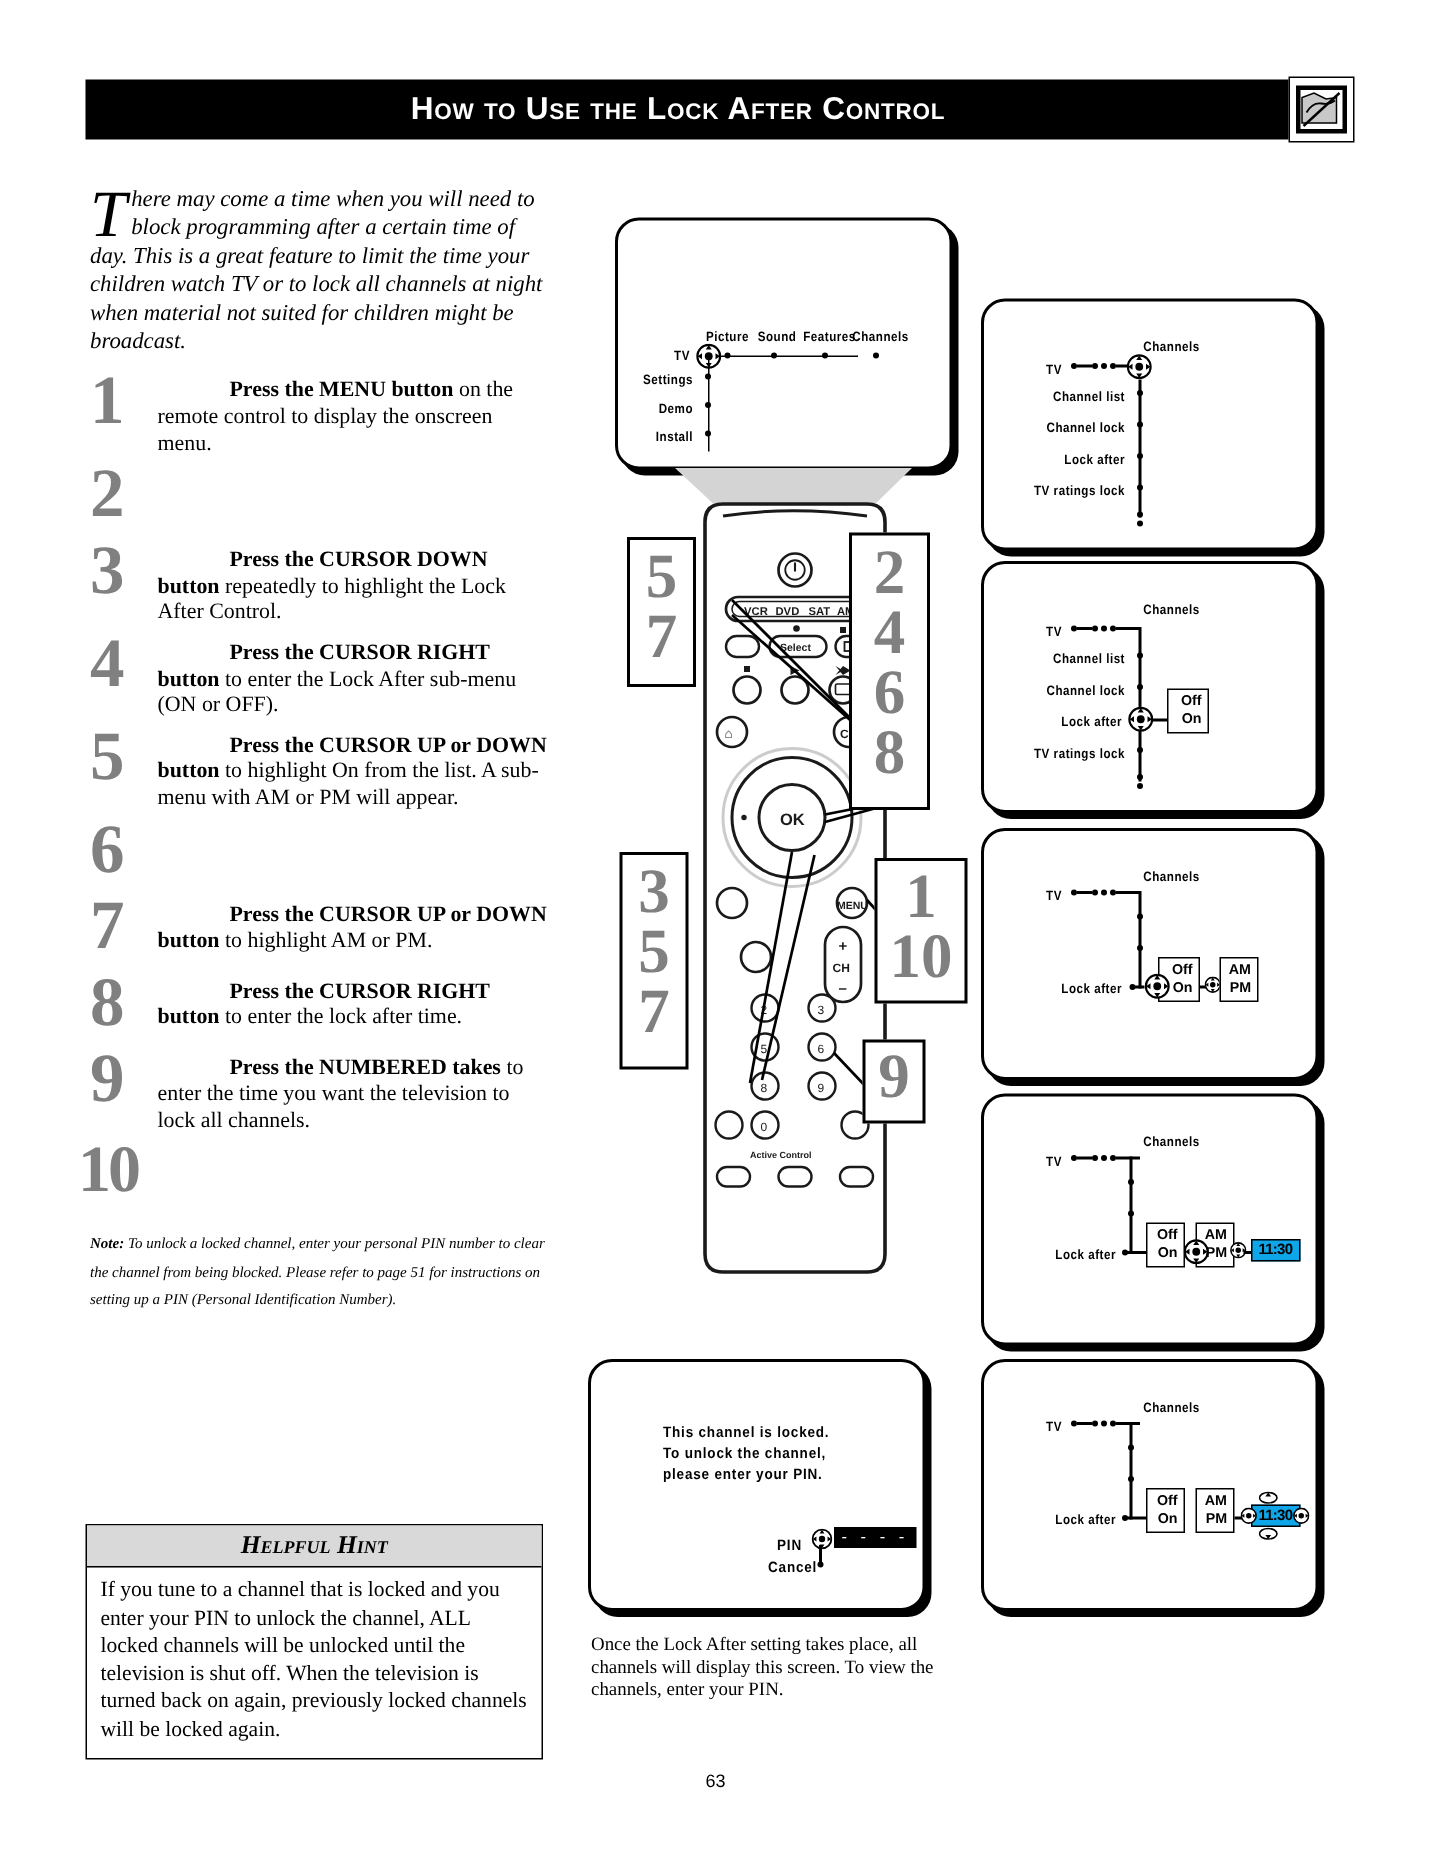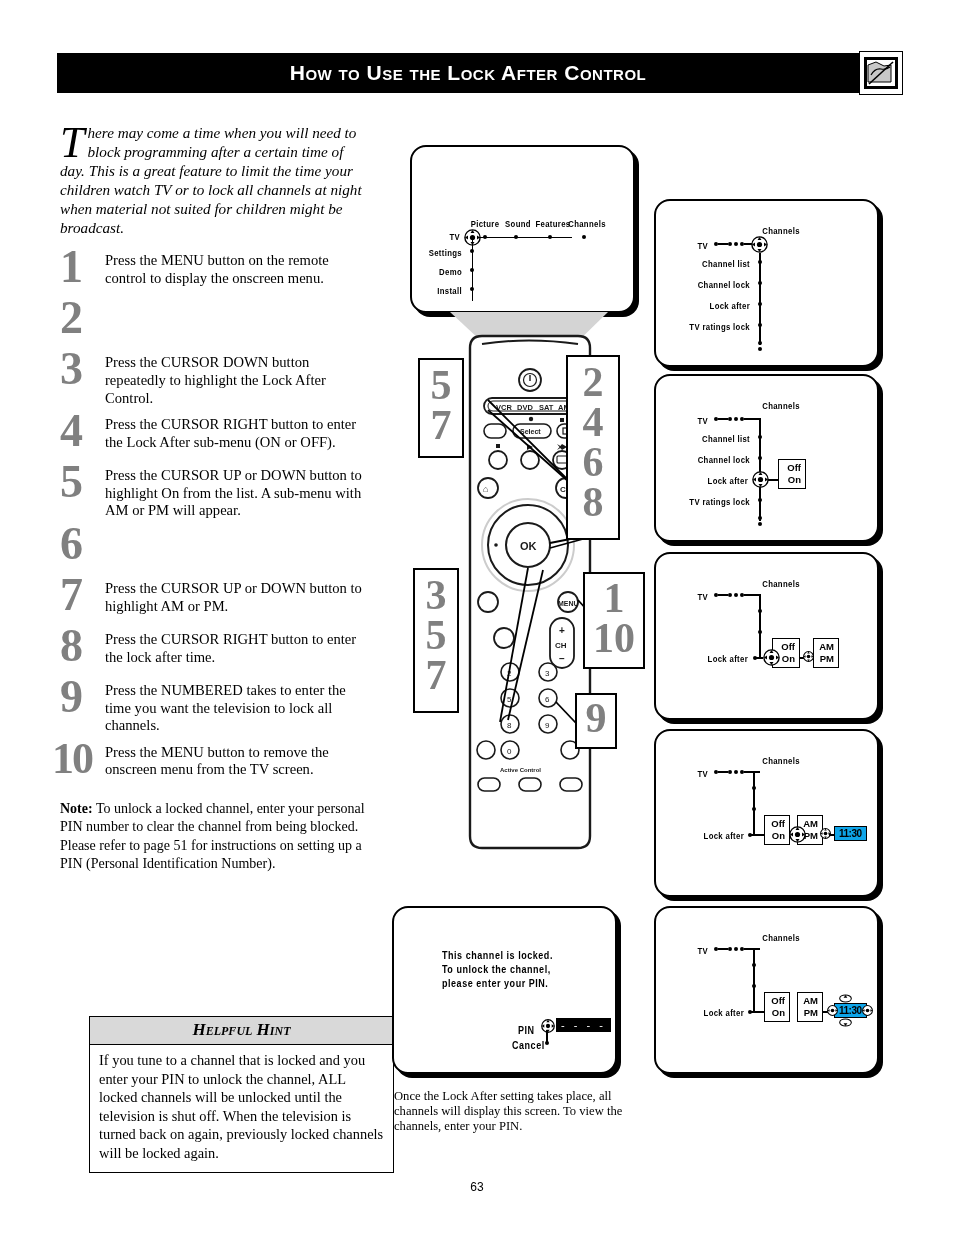--- a/index.html
+++ b/index.html
@@ -12,21 +12,21 @@
     position: relative;
     overflow: hidden;
   }
 
   
   #header-bar {
     position:absolute; left:57px; top:53px; width:840px; height:40px;
     background:#000;
   }
   #header-title {
-    position:absolute; left:16px; top:0; width:790px; height:40px;
+    position:absolute; left:0; top:0; width:790px; height:40px;
     display:flex; align-items:center; justify-content:center;
     color:#fff; font-weight:bold; letter-spacing:.5px;
     font-size:21px; font-variant: small-caps;
     font-family:"Liberation Sans", sans-serif;
     white-space:nowrap;
   }
   #header-icon {
     position:absolute; left:859px; top:51px; width:44px; height:44px;
     background:#fff; border:1px solid #000;
     display:flex; align-items:center; justify-content:center;
@@ -47,29 +47,29 @@
 
   .step { position:relative; margin-top:9px; min-height:42px; padding-left:45px; }
   .step-num {
     position:absolute; left:0; top:-8px;
     color:#808080; font-weight:bold;
     font-size:46px; line-height:46px;
     font-family:"Liberation Serif", serif;
   }
   .step-num.wide { left:-8px; font-size:44px; letter-spacing:-2px;}
   .step-text { font-size:14.6px; line-height:17.6px; }
-  .step-text b { font-weight:normal; }
-
-  #note { margin-top:14px; font-size:14px; line-height:18.4px; }
+  .step-text b { font-weight:bold;margin-left:48px; }
+
+  #note { margin-top:14px; font-size:10px; line-height:18.4px;font-style:italic; }
   #note b { font-weight:bold; }
 
   
   #hint-box {
     position:absolute; left:57px; top:1016px; width:305px;
-    border:1px solid #000; background:#fff;margin-left:32px;
+    border:1px solid #000; background:#fff;
   }
   #hint-header {
     background:#d9d9d9; border-bottom:1px solid #000;
     text-align:center; font-style:italic; font-weight:bold;
     font-size:17px; padding:3px 0 4px 0; font-variant:small-caps;
   }
   #hint-body { padding:6px 9px 9px 9px; font-size:14.4px; line-height:18.6px; }
 
   
   #page-number {
@@ -192,21 +192,20 @@
       <div class="step">
         <div class="step-num">8</div>
         <div class="step-text"><b>Press the CURSOR RIGHT button</b> to enter the lock after time.</div>
       </div>
       <div class="step">
         <div class="step-num">9</div>
         <div class="step-text"><b>Press the NUMBERED takes</b> to enter the time you want the television to lock all channels.</div>
       </div>
       <div class="step">
         <div class="step-num wide">10</div>
-        <div class="step-text"><b>Press the MENU button</b> to remove the onscreen menu from the TV screen.</div>
       </div>
     </div>
   <p id="note">
     <b>Note:</b><span> To unlock a locked channel, enter your personal PIN number to clear the channel from being blocked. Please refer to page 51 for instructions on setting up a PIN (Personal Identification Number).</span>
   </p>
 </div>
 
 <div id="hint-box">
   <div id="hint-header">Helpful Hint</div>
   <div id="hint-body">If you tune to a channel that is locked and you enter your PIN to unlock the channel, ALL locked channels will be unlocked until the television is shut off. When the television is turned back on again, previously locked channels will be locked again.</div>

